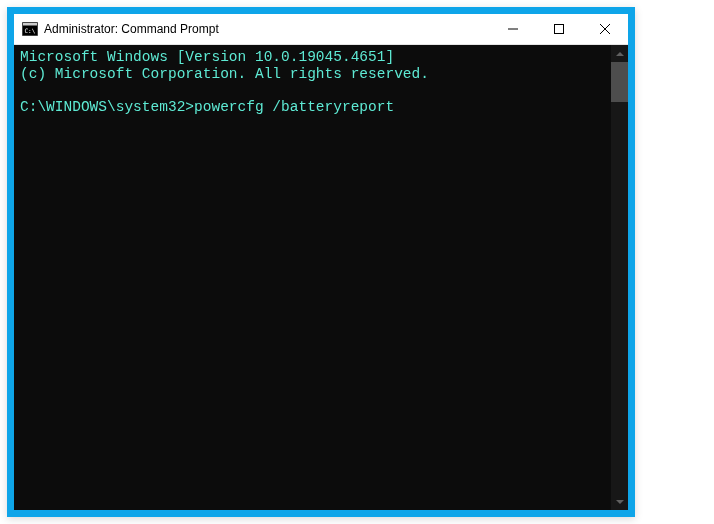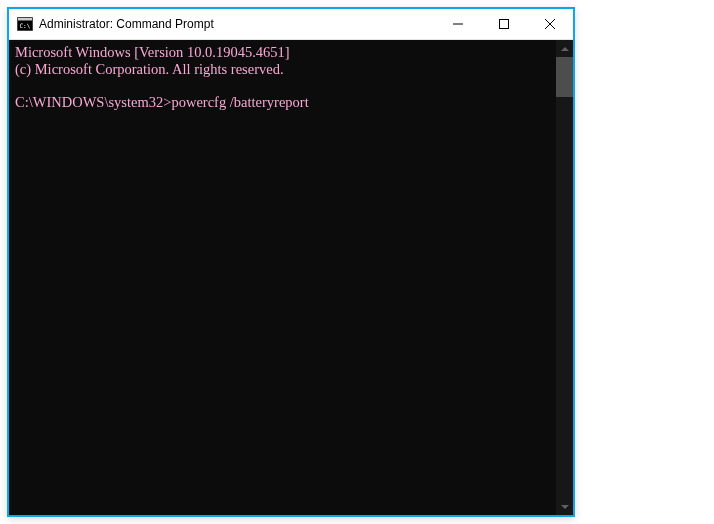--- a/index.html
+++ b/index.html
@@ -8,24 +8,24 @@
       box-sizing: border-box;
     }
     body {
       width: 714px;
       height: 524px;
       background: #ffffff;
       font-family: "Segoe UI", Tahoma, sans-serif;
       overflow: hidden;
     }
     .window {
-      width: 568px;
+      width: 628px;
       height: 510px;
       margin: 7px;
-      border: 2px solid #0ea5e9;
+      border: 7px solid #0ea5e9;
       background: #ffffff;
       display: flex;
       flex-direction: column;
       box-shadow: 0 2px 8px rgba(0,0,0,0.15);
     }
     .titlebar {
       height: 31px;
       background: #ffffff;
       display: flex;
       align-items: center;
@@ -65,24 +65,24 @@
       height: 10px;
     }
     .terminal-area {
       flex: 1;
       background: #0c0c0c;
       position: relative;
       overflow: hidden;
     }
     .terminal-content {
       padding: 4px 6px;
-      font-family: Liberation Serif, serif;
+      font-family: Liberation Mono, monospace;
       font-size: 14.5px;
       line-height: 16.5px;
-      color: #f9a8d4;
+      color: #5eead4;
       white-space: pre;
     }
     .scrollbar {
       position: absolute;
       right: 0;
       top: 0;
       width: 17px;
       height: 100%;
       background: #171717;
     }

